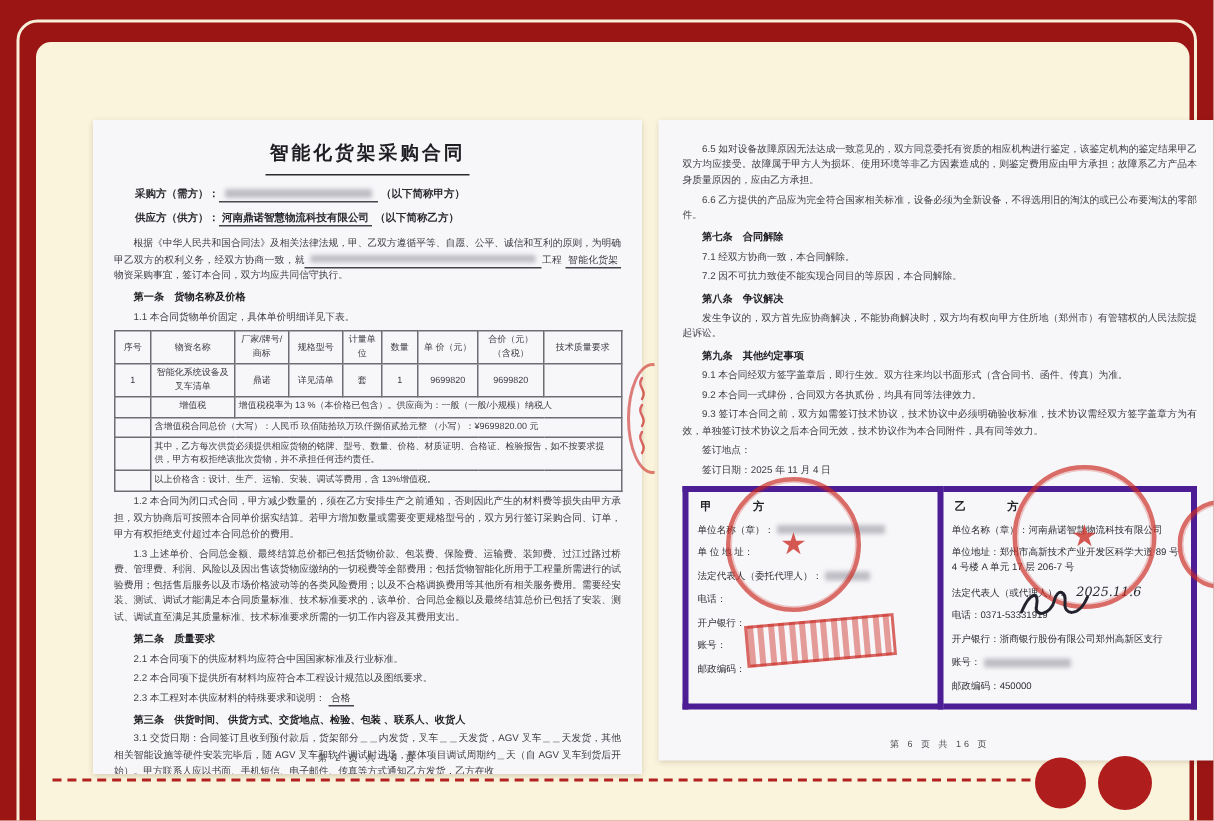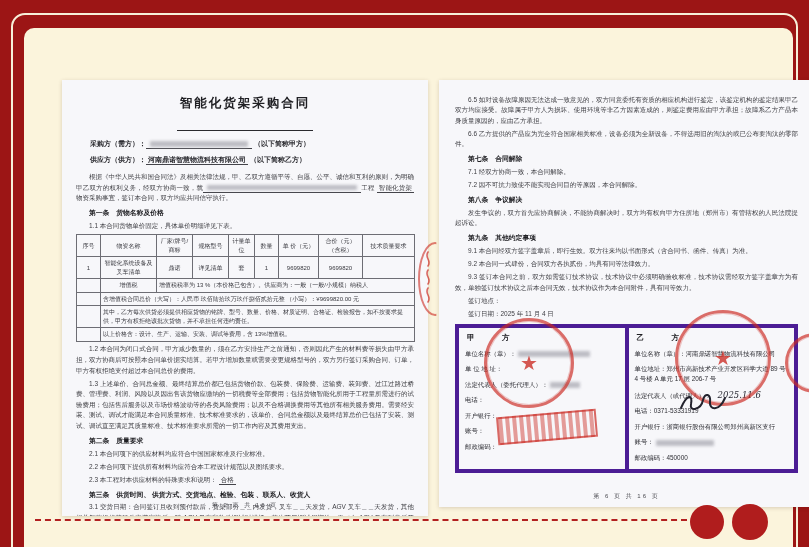--- a/index.html
+++ b/index.html
@@ -22,21 +22,21 @@
     position: absolute; background: #F7F7FA;
     box-shadow: 0 1px 4px rgba(60,30,10,.18);
     overflow: hidden;
   }
   .page-left  { left: 38px;  top: 52px; width: 366px; height: 436px; padding: 13px 14px 16px 14px; }
   .page-right { left: 415px; top: 52px; width: 375px; height: 427px; padding: 12px 16px 16px 16px; }
 
   .title-wrap { text-align: center; margin-bottom: 7px; }
   .doc-title {
     display: inline-block; font-size: 12.5px; font-weight: bold; color: #1f1f23;
-    letter-spacing: 2px; border-bottom: 1px solid #2a2a2e; padding: 0 3px 18px;
+    letter-spacing: 2px; border-bottom: 1px solid #2a2a2e; padding: 0 3px 5px;
   }
   .party-line { font-size: 7px; font-weight: bold; color: #2b2b30; margin: 4px 0 0 14px; line-height: 12px; }
   .u { border-bottom: 1px solid #44444a; padding: 0 2px 1px; }
   .redact {
     display: inline-block; vertical-align: middle; height: 6px;
     background: #bdbdc4; filter: blur(1.4px); border-radius: 1px; margin: 0 2px;
   }
   .p { font-size: 6.5px; line-height: 10.6px; text-align: justify; margin-top: 2.5px; }
   .indent { text-indent: 13px; }
   .hd { font-weight: bold; color: #1f1f23; font-size: 6.8px; line-height: 11px; margin-top: 3.5px; text-indent: 13px; }

